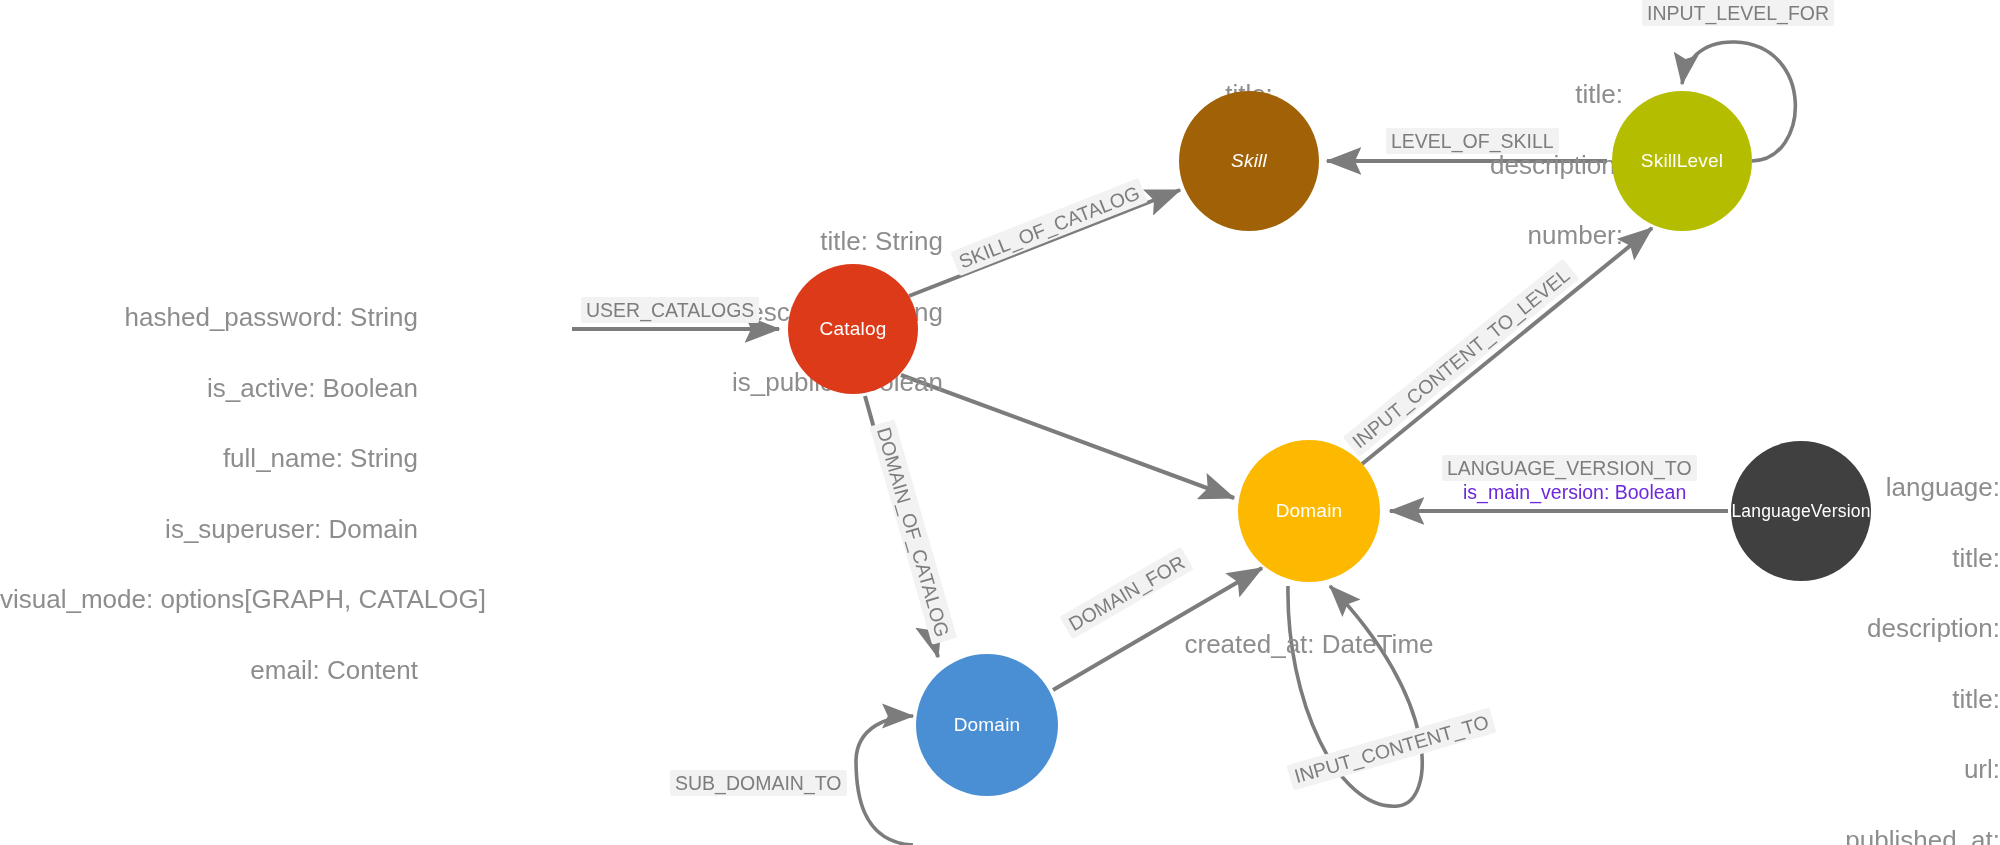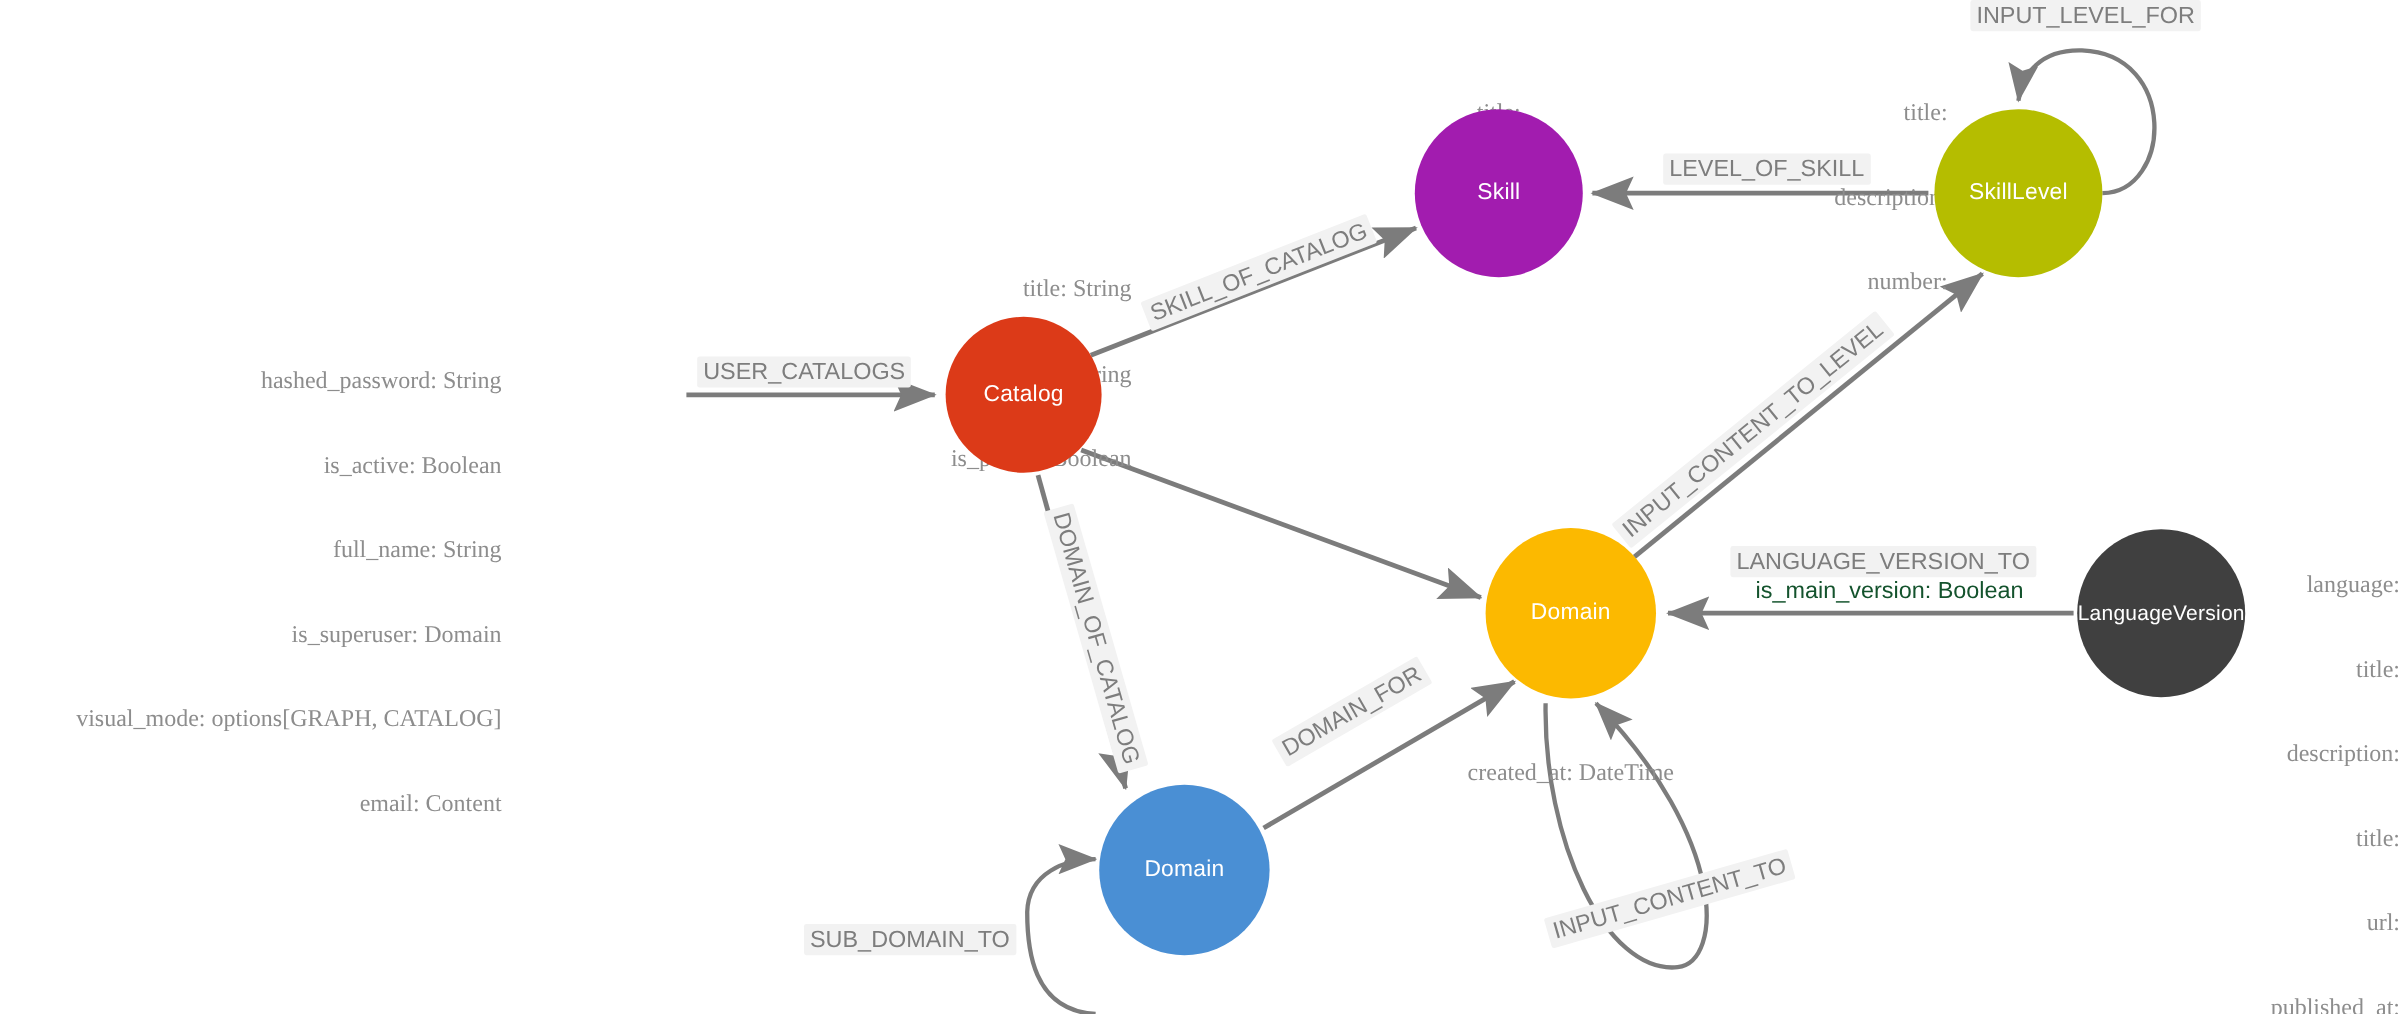--- a/index.html
+++ b/index.html
@@ -37,24 +37,24 @@
     font-size: 19px;
     font-family: "Liberation Sans", sans-serif;
     letter-spacing: 0.2px;
     box-sizing: border-box;
     z-index: 5;
   }
 
   .prop-block {
     position: absolute;
     color: #8d8d8d;
-    font-size: 20px;
+    font-size: 26px;
     line-height: 23.5px;
     white-space: pre;
-    font-family: Liberation Serif, serif;
+    font-family: Liberation Sans, sans-serif;
     z-index: 4;
   }
   .prop-block.right-align { text-align: right; }
   .prop-block.center-align { text-align: center; }
 
   .edge-label {
     position: absolute;
     color: #7d7d7d;
     font-size: 19.5px;
     line-height: 24px;
@@ -62,21 +62,21 @@
     white-space: pre;
     background: #f2f2f2;
     padding: 1px 5px;
     border-radius: 2px;
     z-index: 6;
     transform-origin: center center;
   }
 
   .edge-subprop {
     position: absolute;
-    color: #14532d;
+    color: #6d28d9;
     font-size: 19.5px;
     line-height: 23px;
     font-family: "Liberation Sans", sans-serif;
     white-space: pre;
     background: transparent;
     z-index: 6;
   }
 </style>
 </head>
 <body>
@@ -111,21 +111,21 @@
     <path d="M 913 845 C 860 842 856 790 856 760 C 857 727 888 716 913 716" fill="none" stroke="#7c7c7c" stroke-width="3.6" marker-end="url(#arrowhead)"></path>
 
     <path d="M 1288 586 C 1286 700 1338 812 1398 806 C 1436 802 1440 700 1330 586" fill="none" stroke="#7c7c7c" stroke-width="3.6" marker-end="url(#arrowhead)"></path>
   </svg>
 
 
   <div class="node" style="left:788px; top:264px; width:130px; height:130px; background:#dc3a18;">
     <span>Catalog</span>
   </div>
 
-  <div class="node" style="left:1179px; top:91px; width:140px; height:140px; background:#a21caf;">
+  <div class="node" style="left:1179px; top:91px; width:140px; height:140px; background:#a16207;font-style:italic;">
     <span>Skill</span>
   </div>
 
   <div class="node" style="left:1612px; top:91px; width:140px; height:140px; background:#b5bd00;">
     <span>SkillLevel</span>
   </div>
 
   <div class="node" style="left:1238px; top:440px; width:142px; height:142px; background:#fcb900;">
     <span>Domain</span>
   </div>

